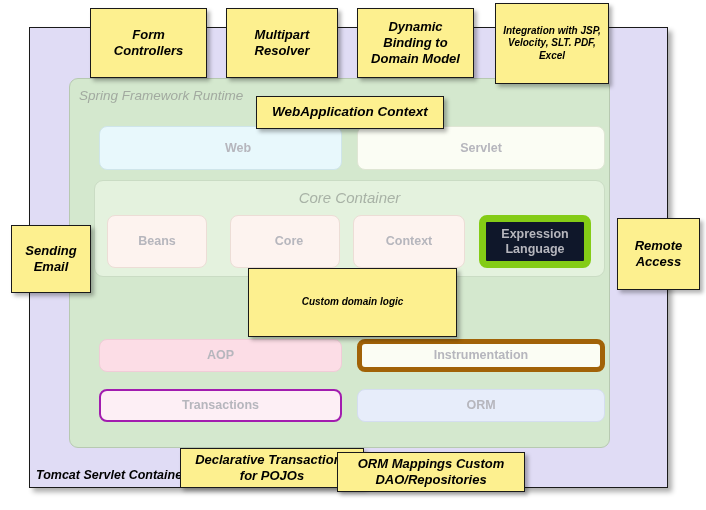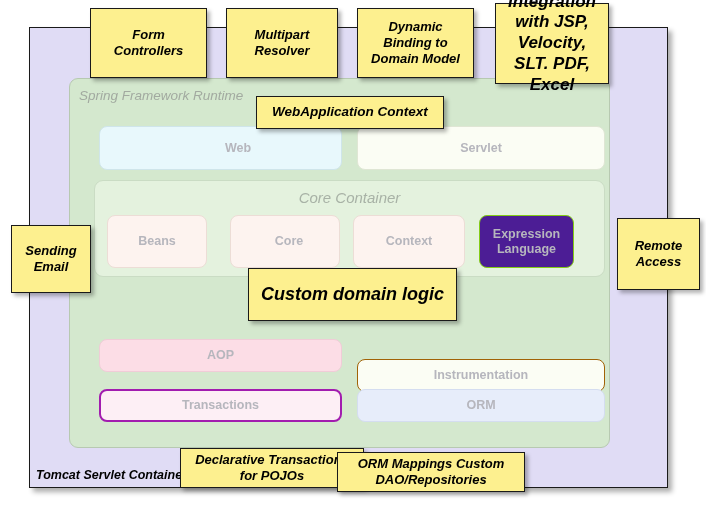--- a/index.html
+++ b/index.html
@@ -103,26 +103,26 @@
   .m-web        { left: 99px;  top: 126px; width: 243px; height: 44px;
                   background:#e8f8fc; border:1px solid #cfe5ea;padding-left:35px; }
   .m-servlet    { left: 357px; top: 126px; width: 248px; height: 44px;
                   background:#fbfdf4; border:1px solid #dfe6d4; }
   .m-beans      { left: 107px; top: 215px; width: 100px; height: 53px;
                   background:#fdf3ef; border:1px solid #ecddd6; }
   .m-core       { left: 230px; top: 215px; width: 110px; height: 53px;
                   background:#fdf3ef; border:1px solid #ecddd6;padding-left:8px; }
   .m-context    { left: 353px; top: 215px; width: 112px; height: 53px;
                   background:#fdf3ef; border:1px solid #ecddd6; }
-  .m-el         { left: 479px; top: 215px; width: 95px; height: 53px;
-                  background:#4c1d95; border:1px solid #84cc16; }
+  .m-el         { left: 479px; top: 215px; width: 112px; height: 53px;
+                  background:#0f172a; border:7px solid #84cc16; }
   .m-aop        { left: 99px;  top: 339px; width: 243px; height: 33px;
                   background:#fcdde6; border:1px solid #f0ccd7; }
-  .m-instr      { left: 357px; top: 359px; width: 248px; height: 33px;
-                  background:#fbfdf4; border:1px solid #a16207; }
+  .m-instr      { left: 357px; top: 339px; width: 248px; height: 33px;
+                  background:#fbfdf4; border:5px solid #a16207; }
   .m-tx         { left: 99px;  top: 389px; width: 243px; height: 33px;
                   background:#fdeff5; border:2px solid #a21caf; }
   .m-orm        { left: 357px; top: 389px; width: 248px; height: 33px;
                   background:#e7edfa; border:1px solid #d4ddf0;text-align:center; }
 
   
   .callout {
     position: absolute;
     background: #fdf08f;
     border: 1.5px solid #1a1a1a;
@@ -135,25 +135,25 @@
     font-weight: bold;
     font-style: italic;
     color: #000000;
     line-height: 1.22;
     font-size: 13px;
     padding: 2px 5px;
   }
   .c-form       { left: 90px;  top: 8px;   width: 117px; height: 70px; }
   .c-multipart  { left: 226px; top: 8px;   width: 112px; height: 70px; }
   .c-dynamic    { left: 357px; top: 8px;   width: 117px; height: 70px; }
-  .c-integration{ left: 495px; top: 3px;   width: 114px; height: 81px; font-size:17px; }
+  .c-integration{ left: 495px; top: 3px;   width: 114px; height: 81px; font-size:10px; }
   .c-webappctx  { left: 256px; top: 96px;  width: 188px; height: 33px; font-size:13.5px; }
   .c-email      { left: 11px;  top: 225px; width: 80px;  height: 68px; }
   .c-remote     { left: 617px; top: 218px; width: 83px;  height: 72px; }
-  .c-domain     { left: 248px; top: 268px; width: 209px; height: 53px; font-size:18px; }
+  .c-domain     { left: 248px; top: 268px; width: 209px; height: 69px; font-size:10px; }
   .c-decltx     { left: 180px; top: 448px; width: 184px; height: 40px; }
   .c-ormmap     { left: 337px; top: 452px; width: 188px; height: 40px; }
 
   
   .callout { z-index: 40; }
   .c-decltx, .c-ormmap { z-index: 45; }
 </style>
 </head>
 <body>
 

